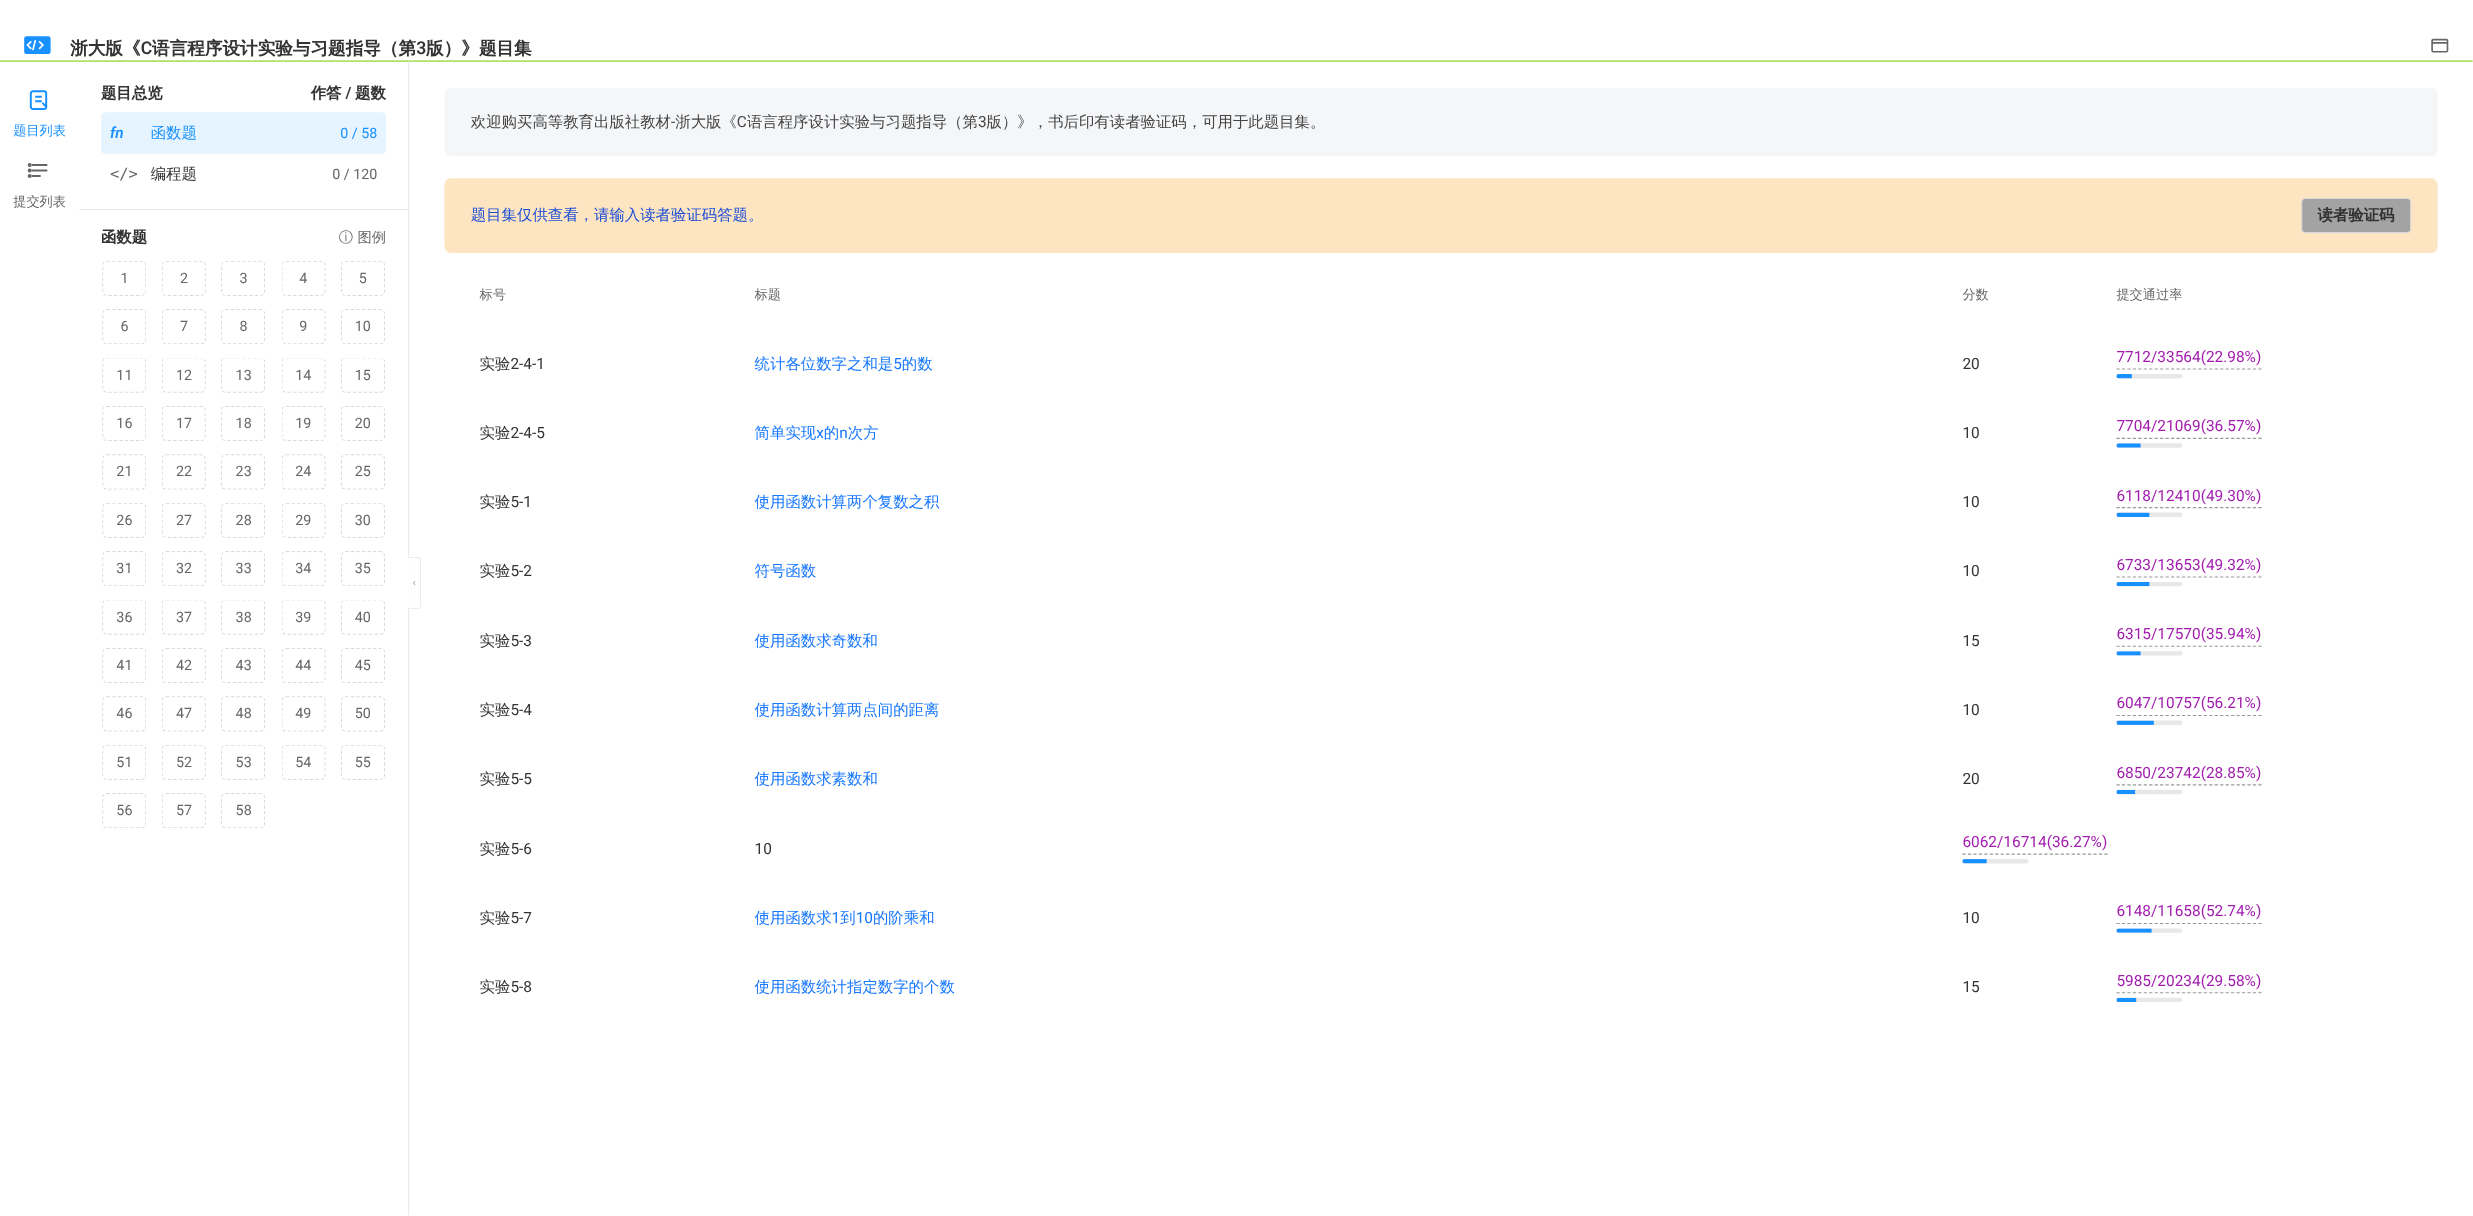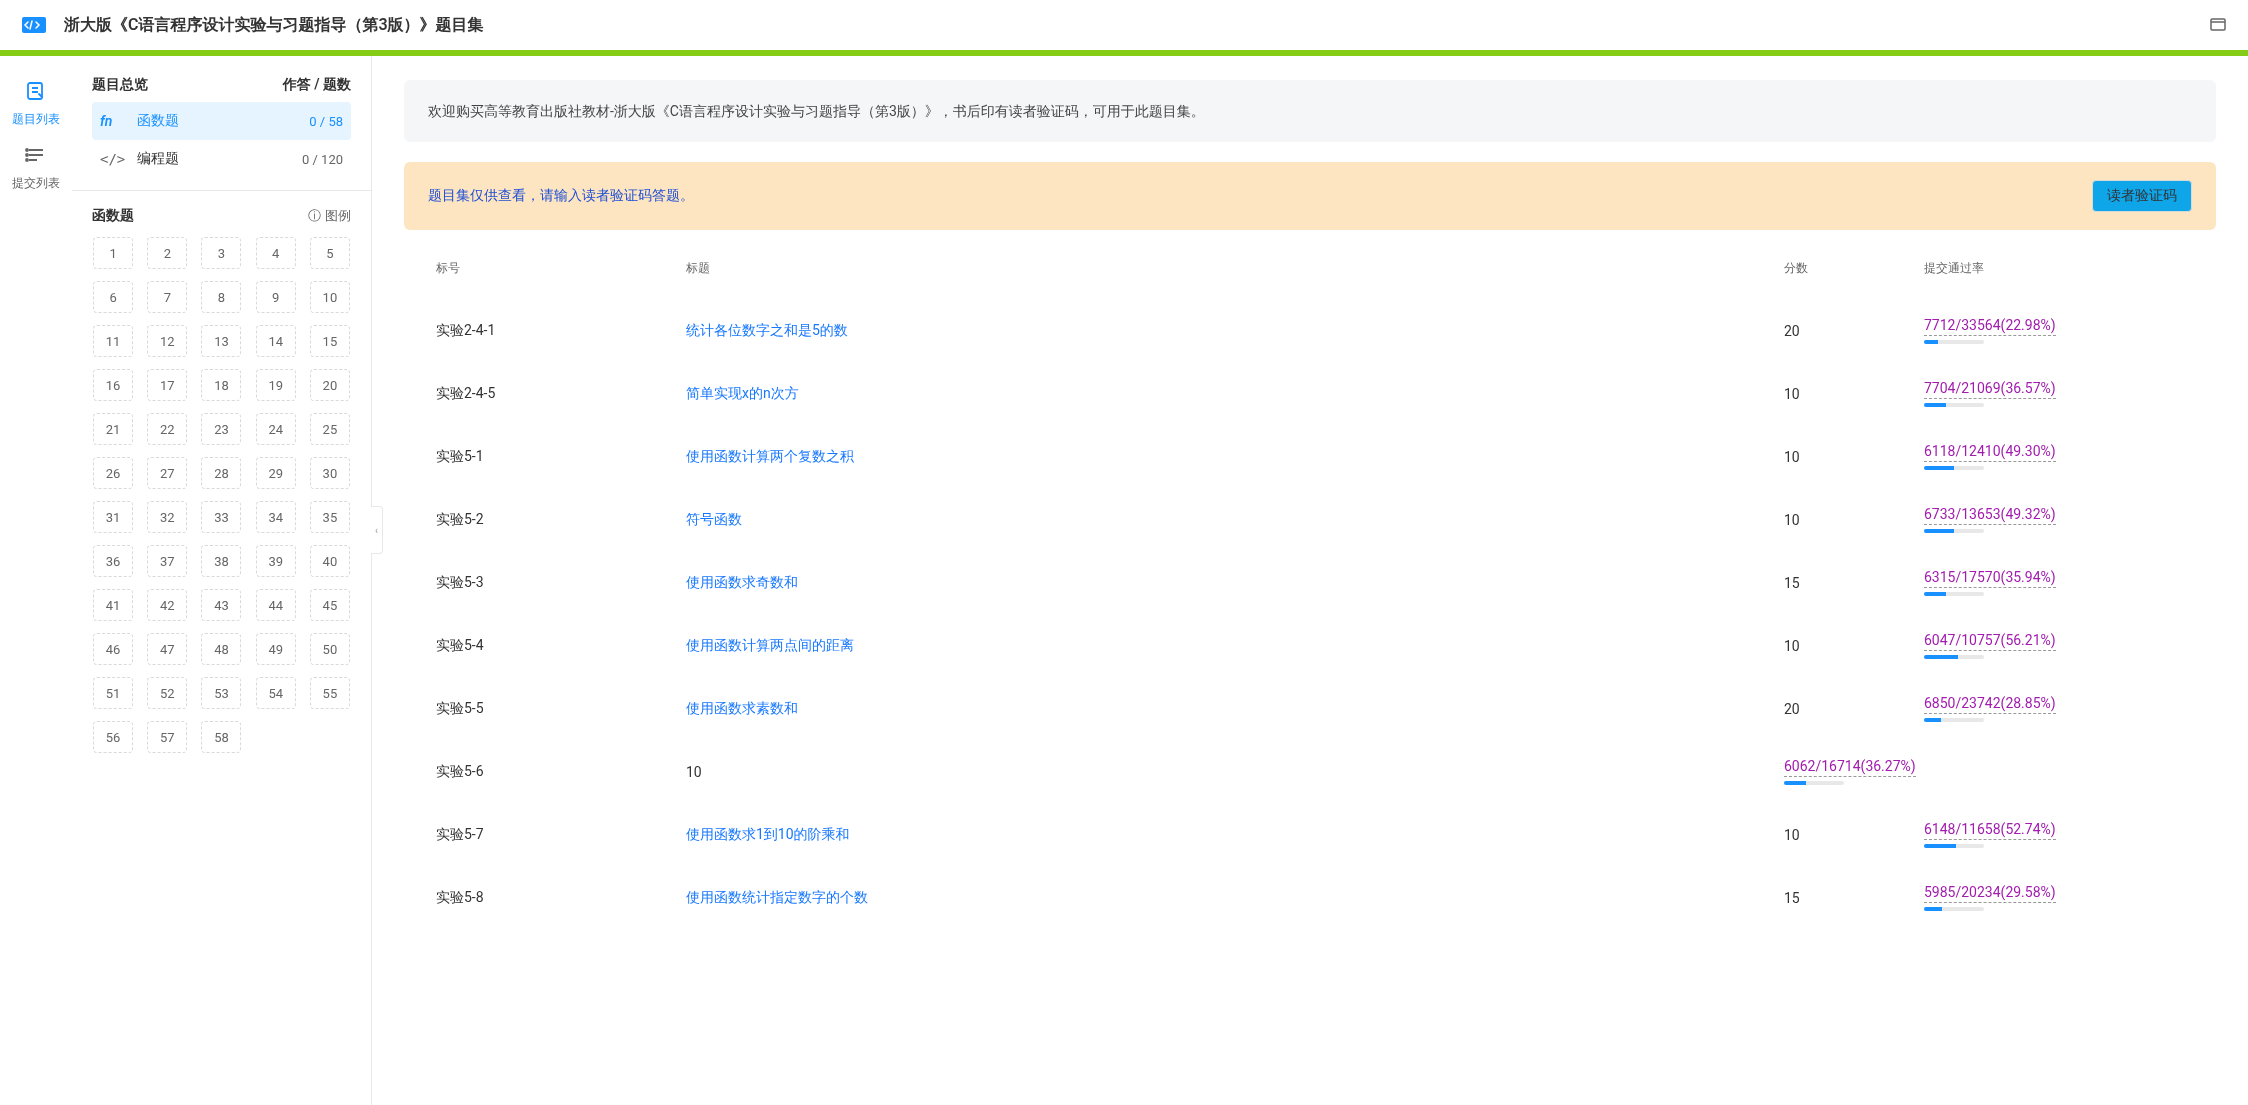--- a/index.html
+++ b/index.html
@@ -1,18 +1,18 @@
 <!DOCTYPE html>
 <html><head>
   <meta charset="utf-8">
   <style>
     * { margin: 0; padding: 0; box-sizing: border-box; }
     body { font-family: -apple-system, BlinkMacSystemFont, "Segoe UI", Roboto, "Helvetica Neue", Arial, sans-serif; font-size: 14px; color: #333; background: #fff; }
     
-    .top-header { height: 56px; display: flex; align-items: center; padding: 0 20px; border-bottom: 6px solid #84cc16; }
+    .top-header { height: 56px; display: flex; align-items: flex-end; padding: 0 20px; border-bottom: 1px solid #84cc16; }
     .logo-icon { width: 28px; height: 28px; margin-right: 16px; display: flex; align-items: center; justify-content: center; }
     .page-title { font-size: 16px; font-weight: 600; color: #333; }
     .header-right-icon { margin-left: auto; }
     
     .main-layout { display: flex; height: calc(100vh - 56px); }
     
     .left-rail { width: 72px; display: flex; flex-direction: column; align-items: center; padding-top: 16px; }
     .rail-item { width: 60px; display: flex; flex-direction: column; align-items: center; padding: 8px 0; cursor: pointer; font-size: 12px; color: #666; }
     .rail-item.active { color: #1890ff; }
     .rail-icon { font-size: 20px; margin-bottom: 4px; }
@@ -39,21 +39,21 @@
     .collapse-handle { position: absolute; right: -12px; top: 450px; width: 12px; height: 48px; background: #fff; border: 1px solid #e8e8e8; border-left: none; border-radius: 0 4px 4px 0; display: flex; align-items: center; justify-content: center; cursor: pointer; font-size: 10px; color: #999; }
     
     .content { flex: 1; padding: 24px 32px; overflow-y: auto; }
     
     .notice-card { background: #f5f6f8; border-radius: 6px; padding: 20px 24px; margin-bottom: 20px; }
     .notice-title { font-size: 15px; font-weight: 600; margin-bottom: 14px; }
     .notice-body { font-size: 14px; color: #444; line-height: 1.6; }
     
     .warning-bar { background: #fce5c0; border-radius: 6px; padding: 18px 24px; display: flex; align-items: center; justify-content: space-between; margin-bottom: 8px; }
     .warning-text { font-size: 14px; color: #1d4ed8; }
-    .verify-btn { background: #0ea5e9; border: 1px solid #d9d9d9; border-radius: 4px; padding: 6px 14px; font-size: 14px; cursor: pointer; color: #333; }
+    .verify-btn { background: #a3a3a3; border: 1px solid #d9d9d9; border-radius: 4px; padding: 6px 14px; font-size: 14px; cursor: pointer; color: #333; font-weight: bold; }
     
     .problem-table { width: 100%; }
     .table-header { display: grid; grid-template-columns: 250px 1fr 140px 260px; padding: 22px 32px; color: #666; font-size: 12px; }
     .table-row { display: grid; grid-template-columns: 250px 1fr 140px 260px; padding: 18px 32px; align-items: center; }
     .col-code { font-size: 14px; color: #333; }
     .col-title { color: #1677ff; font-size: 14px; cursor: pointer; }
     .col-score { font-size: 14px; color: #333; }
     .col-rate { font-size: 14px; color: #a21caf; }
     .rate-text { border-bottom: 1px dashed #999; padding-bottom: 2px; display: inline-block; }
     .progress-bar { width: 60px; height: 4px; background: #e8e8e8; border-radius: 2px; margin-top: 4px; overflow: hidden; }

